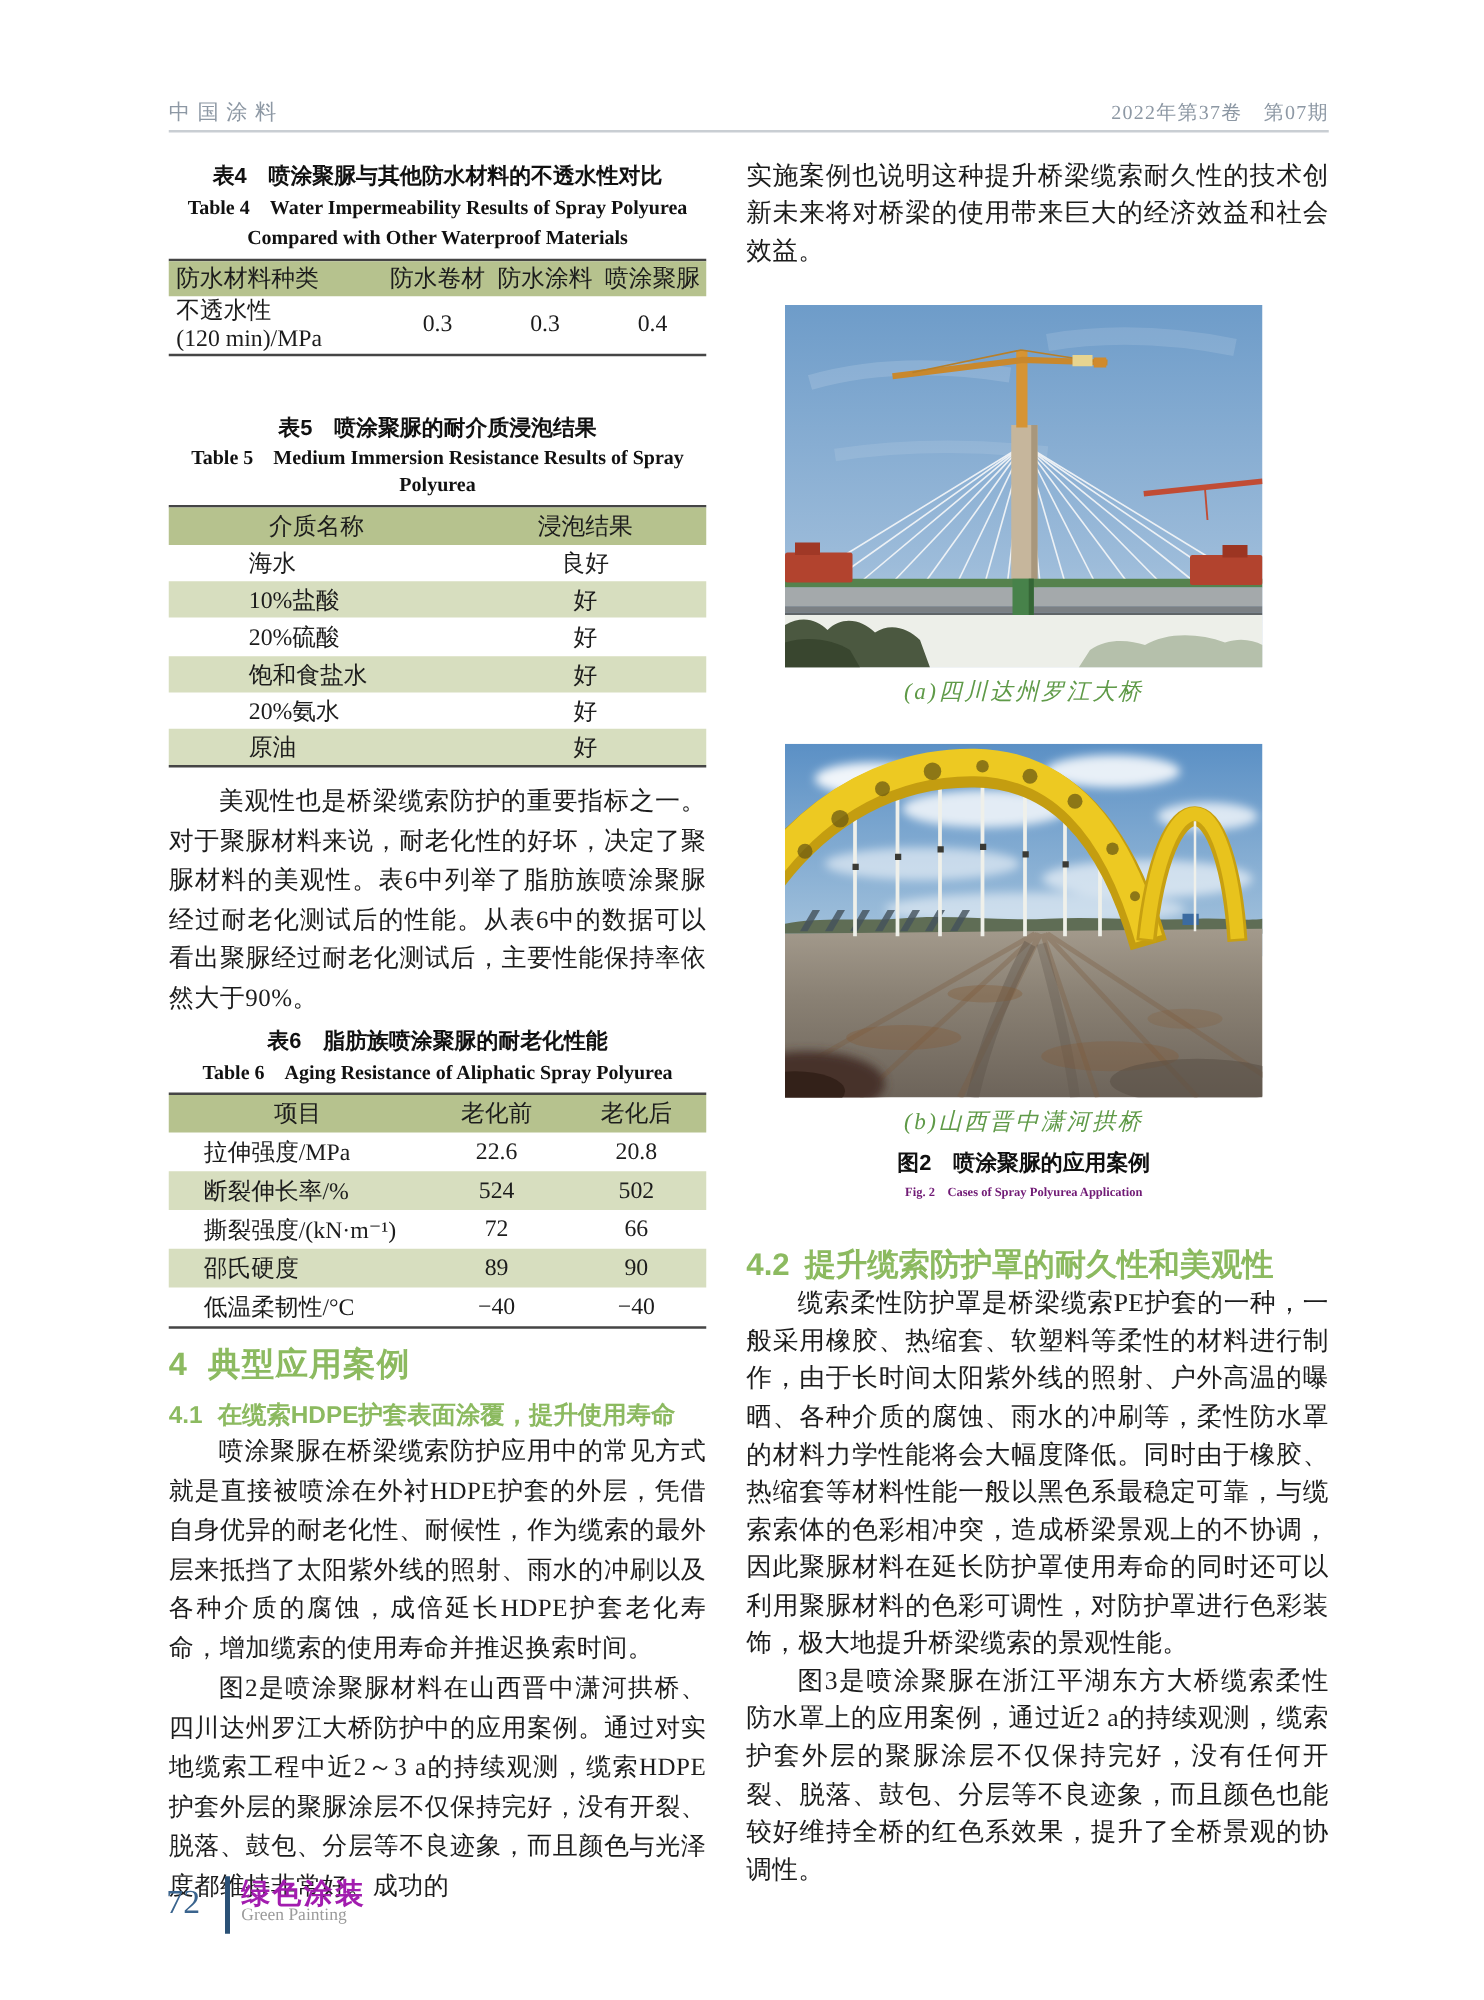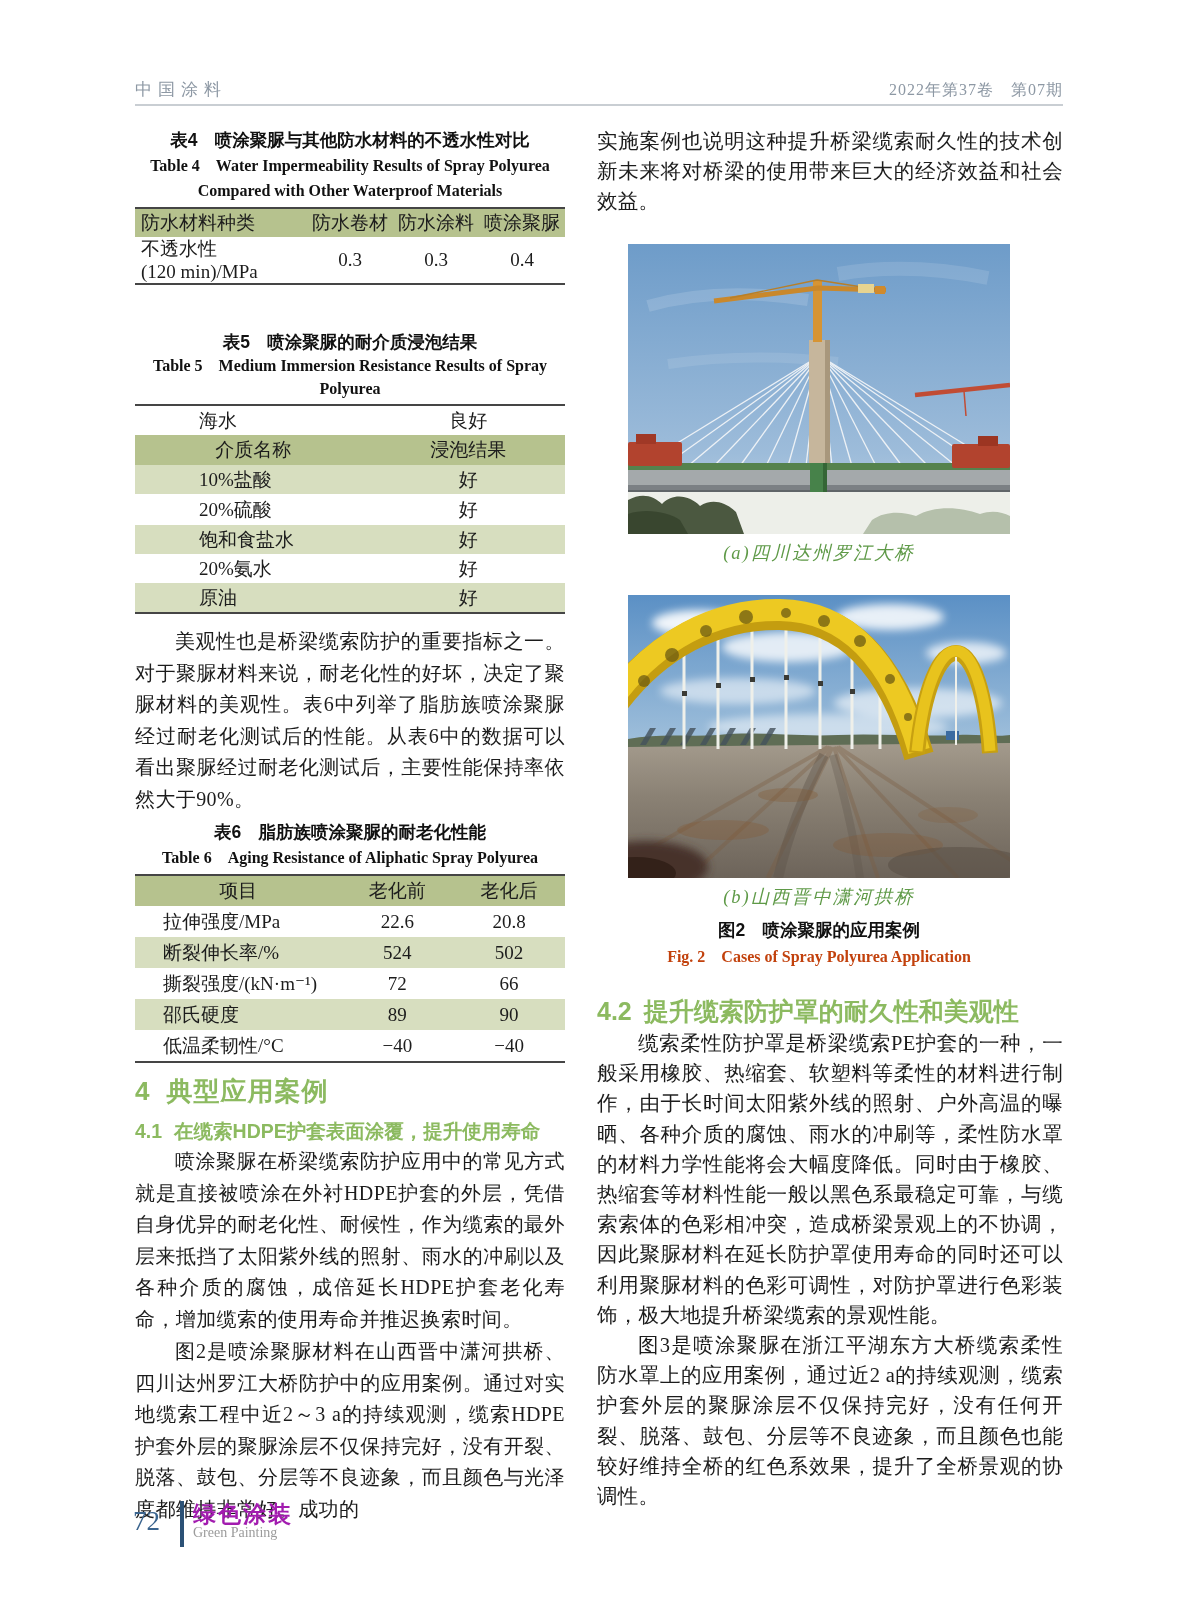--- a/index.html
+++ b/index.html
@@ -39,21 +39,21 @@
   
   .h-sec{font-family:"Liberation Sans","DejaVu Sans",sans-serif;font-weight:bold;color:var(--section-green,#8cba60);}
   .h4{left:135px;top:1074px;font-size:26px;letter-spacing:1px;}
   .h41{left:135px;top:1118px;font-size:19.5px;}
   .h42{left:597px;top:995px;font-size:25px;}
   .h-num{margin-right:16px;}
   .h-num-s{margin-right:12px;}
   
   .photo-cap{width:382px;text-align:center;font-style:italic;font-size:18.5px;letter-spacing:2px;color:var(--caption-green,#5f9a48);}
   .figcap-cn{width:382px;text-align:center;font-family:"Liberation Sans","DejaVu Sans",sans-serif;font-weight:bold;font-size:17.5px;color:#111;}
-  .figcap-en{width:382px;text-align:center;font-weight:bold;font-size:16px;color:#c2410c;}
+  .figcap-en{width:382px;text-align:center;font-weight:bold;font-size:10px;color:#701a75;}
   
   #footer{left:133px;top:1498px;width:280px;height:58px;}
   .pgnum{position:absolute;left:0;top:8px;font-size:27px;color:var(--footer-blue,#3a648e);}
   .fbar{position:absolute;left:47px;top:3px;width:4px;height:46px;background:#2b5176;}
   .fcn{position:absolute;left:60px;top:1px;font-family:"Liberation Sans","DejaVu Sans",sans-serif;font-weight:bold;font-size:23px;color:#a21caf;letter-spacing:2px;}
   .fen{position:absolute;left:60px;top:27px;font-size:14px;color:#9b9b9b;}
   .photo{display:block;}
 </style>
 </head>
 <body>
@@ -84,27 +84,27 @@
       <div class="cell t4c3">0.3</div>
       <div class="cell t4c4">0.4</div>
     </div>
   </div>
 
   <div class="abs tcn" style="left:135px;top:330px;width:430px;">表5　喷涂聚脲的耐介质浸泡结果</div>
   <div class="abs ten" style="left:135px;top:356px;width:430px;">Table 5　Medium Immersion Resistance Results of Spray</div>
   <div class="abs ten" style="left:135px;top:380px;width:430px;">Polyurea</div>
 
   <div class="abs jtable" style="left:135px;top:404px;width:430px;">
+    <div class="jrow ghead" style="height:30px;">
+      <div class="cell t5c1 t5c1h">介质名称</div>
+      <div class="cell t5c2">浸泡结果</div>
+    </div>
     <div class="jrow" style="height:29px;">
       <div class="cell t5c1 t5c1d">海水</div>
       <div class="cell t5c2">良好</div>
-    </div>
-    <div class="jrow ghead" style="height:30px;">
-      <div class="cell t5c1 t5c1h">介质名称</div>
-      <div class="cell t5c2">浸泡结果</div>
     </div>
     <div class="jrow galt" style="height:29px;">
       <div class="cell t5c1 t5c1d">10%盐酸</div>
       <div class="cell t5c2">好</div>
     </div>
     <div class="jrow" style="height:31px;">
       <div class="cell t5c1 t5c1d">20%硫酸</div>
       <div class="cell t5c2">好</div>
     </div>
     <div class="jrow galt" style="height:29px;">

